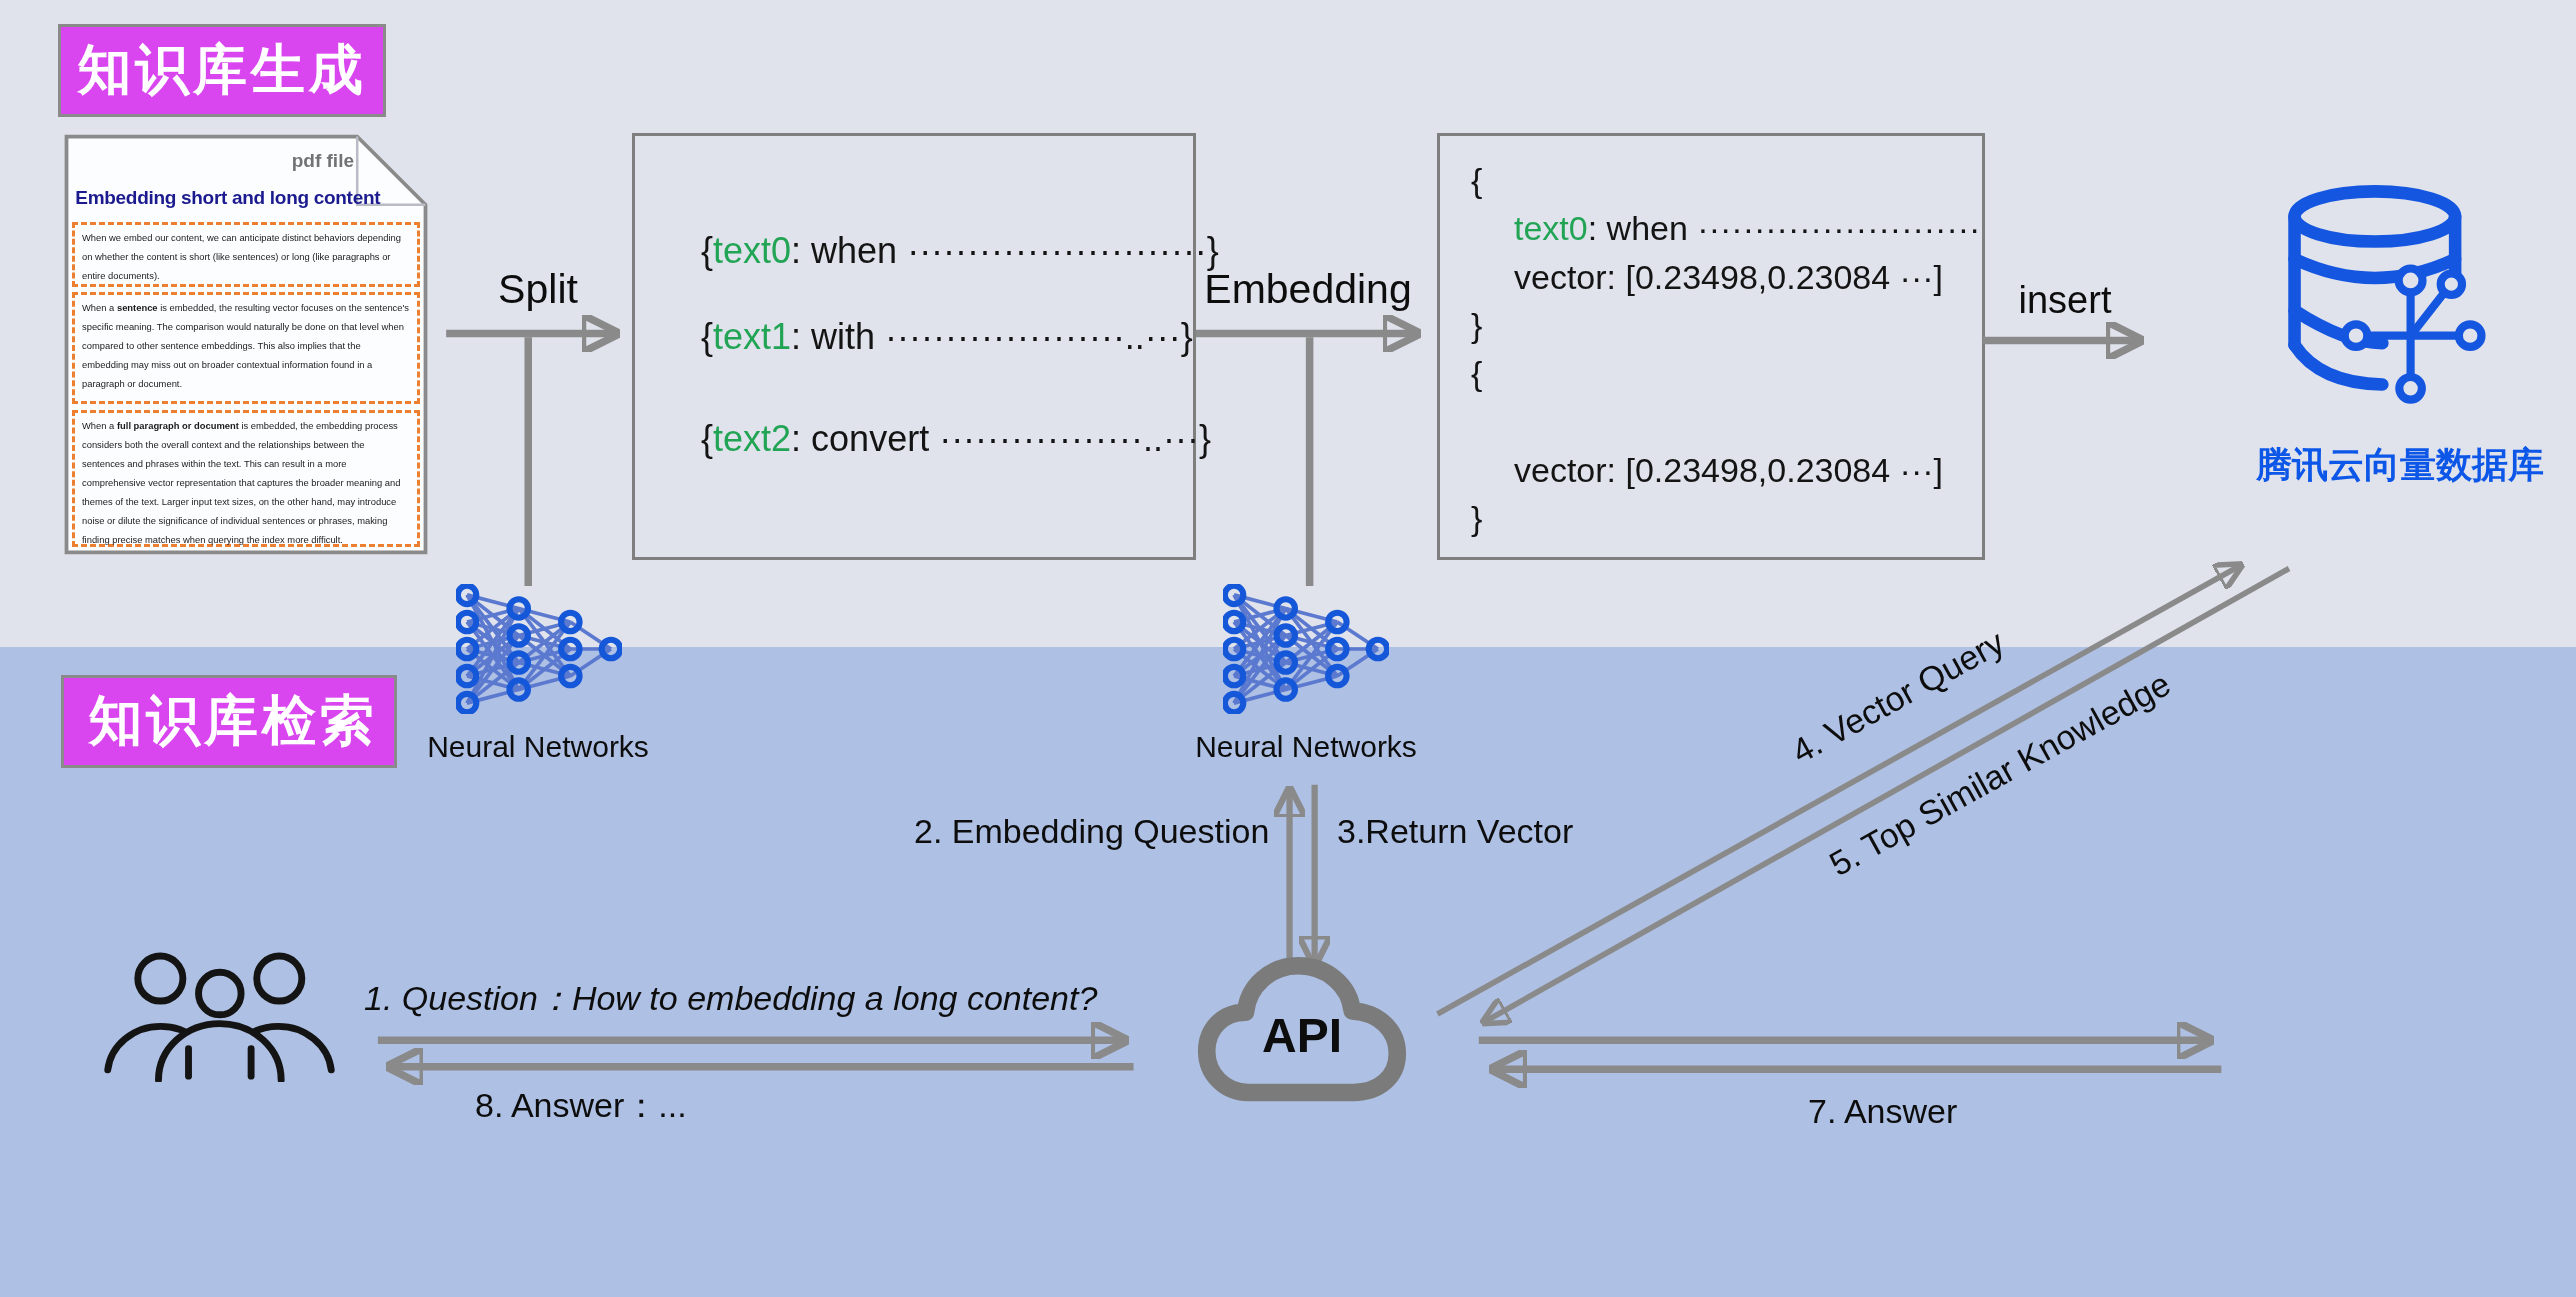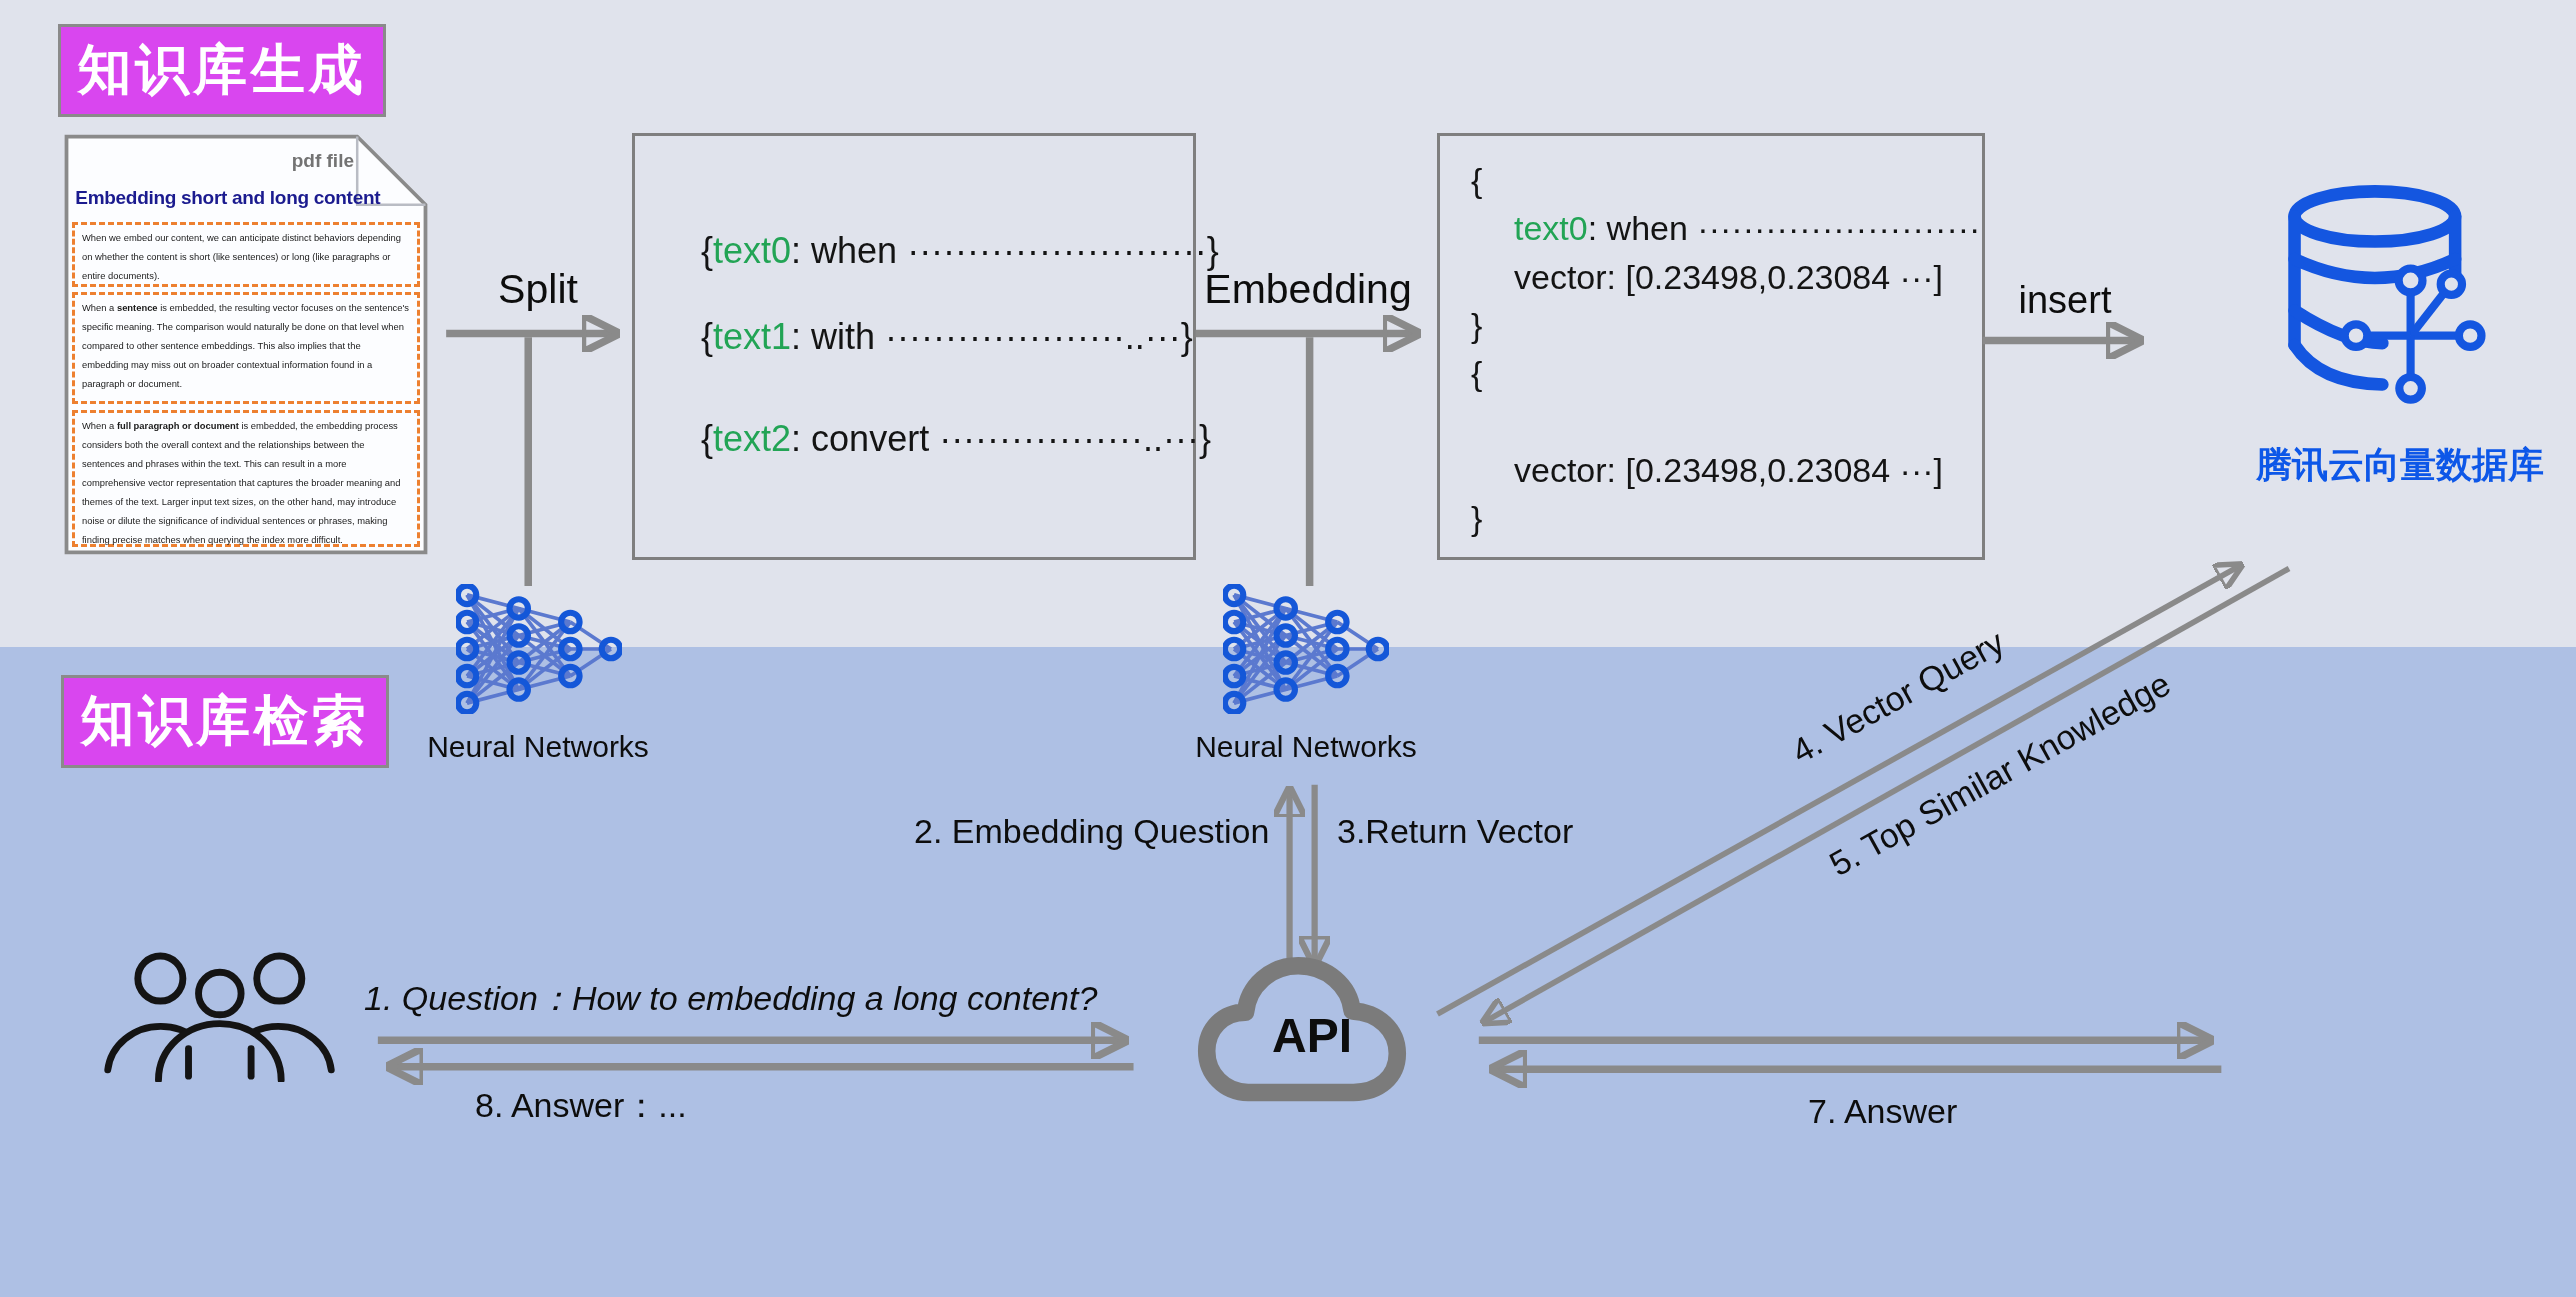--- a/index.html
+++ b/index.html
@@ -34,21 +34,21 @@
 
   
   #pdf-doc{left:64px;top:134px;width:364px;height:421px;z-index:4;}
   #pdf-doc .body-text{font-size:9.4px;line-height:19px;color:#1a1a1a;}
   .dashed{position:absolute;left:7.5px;width:348px;border:3.1px dashed #ed8030;padding:3.1px 7.5px;box-sizing:border-box;}
   #pdf-badge{position:absolute;right:74px;top:16.3px;font-size:19px;font-weight:bold;color:#737373;}
   #pdf-title{position:absolute;left:11.3px;top:53px;font-size:19px;font-weight:bold;color:#1b1b8f;letter-spacing:-0.3px;}
 
   .nn-label{font-size:30px;color:#0d0d0d;white-space:nowrap;transform:translate(-50%,-50%);z-index:4;}
   #db-label{left:2400px;top:465px;font-size:36px;font-weight:bold;color:#0d57e8;white-space:nowrap;transform:translate(-50%,-50%);z-index:4;}
-  #api-label{left:1302px;top:1035px;font-size:48px;font-weight:bold;color:#0d0d0d;transform:translate(-50%,-50%);z-index:5;margin-left:10px;}
+  #api-label{left:1302px;top:1035px;font-size:48px;font-weight:bold;color:#0d0d0d;transform:translate(-50%,-50%);z-index:5;}
   #llm-box{left:2132px;top:973px;width:390px;height:141px;border:4.4px solid #22304f;
     display:flex;align-items:center;justify-content:center;font-size:39px;color:#0d0d0d;z-index:4;}
   .icon-svg{z-index:4;}
 </style>
 </head>
 <body>
 
 <div id="canvas">
   <div class="abs bg-top"></div>
   <div class="abs bg-bottom"></div>
@@ -70,21 +70,21 @@
     <path class="w12" d="M1809,1702 H625" marker-end="url(#ah)"></path>
     <path class="w9" d="M2294,1618 L3574,903" marker-end="url(#ah)"></path>
     <path class="w9" d="M3653,907 L2370,1630" marker-end="url(#ah)"></path>
     <path class="w12" d="M2360,1660 H3524" marker-end="url(#ah)"></path>
     <path class="w12" d="M3545,1706 H2386" marker-end="url(#ah)"></path>
   </svg>
 
   <div class="abs section-title" style="left:58px;top:24px;width:322px;height:87px;">
     <span>知识库生成</span>
   </div>
-  <div class="abs section-title" style="left:61px;top:675px;width:322px;height:87px;">
+  <div class="abs section-title" style="left:61px;top:675px;width:322px;height:87px;padding-left:8px;">
     <span>知识库检索</span>
   </div>
 
   <div class="abs" id="pdf-doc">
     <svg class="abs" style="left:0;top:0;" width="364" height="421" viewBox="0 0 581 672">
       <path d="M4,4 H468 L577,113 V668 H4 Z" fill="#fcfdff" stroke="#8a8a8a" stroke-width="6"></path>
       <path d="M468,4 L468,113 L577,113" fill="none" stroke="#b9bcc4" stroke-width="4"></path>
     </svg>
     <div id="pdf-badge">pdf file</div>
     <div id="pdf-title">Embedding short and long content</div>

